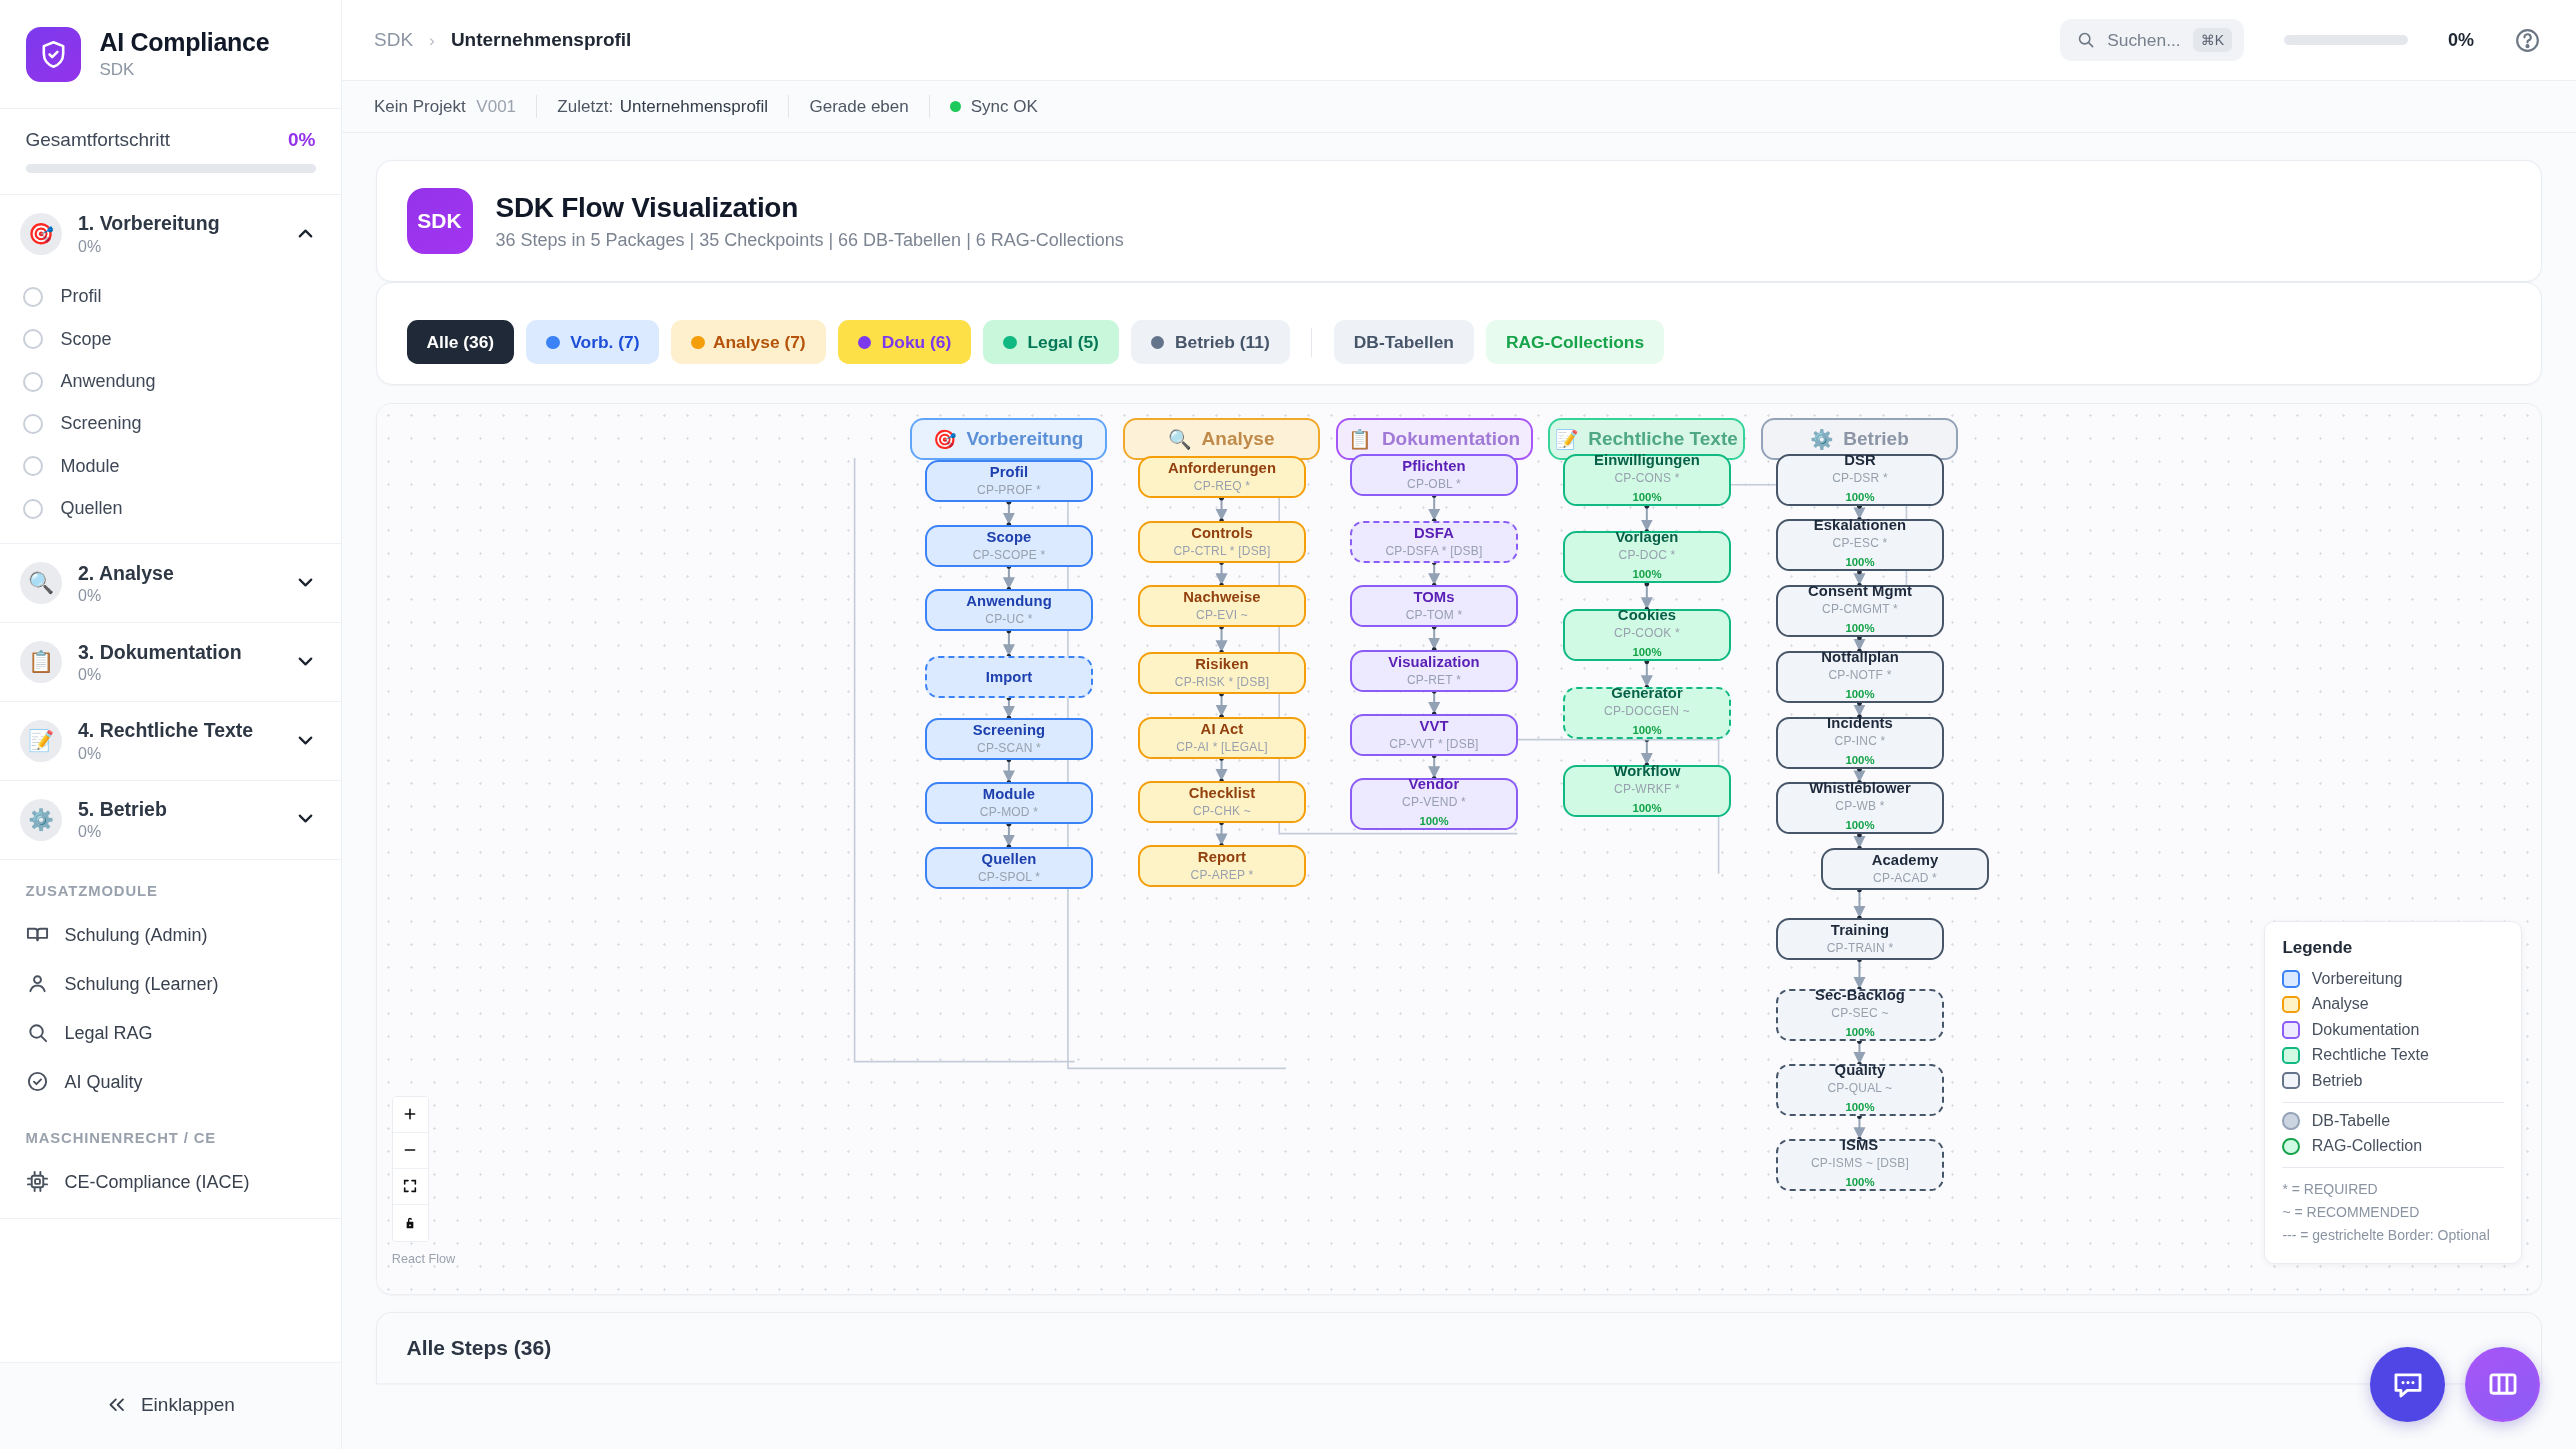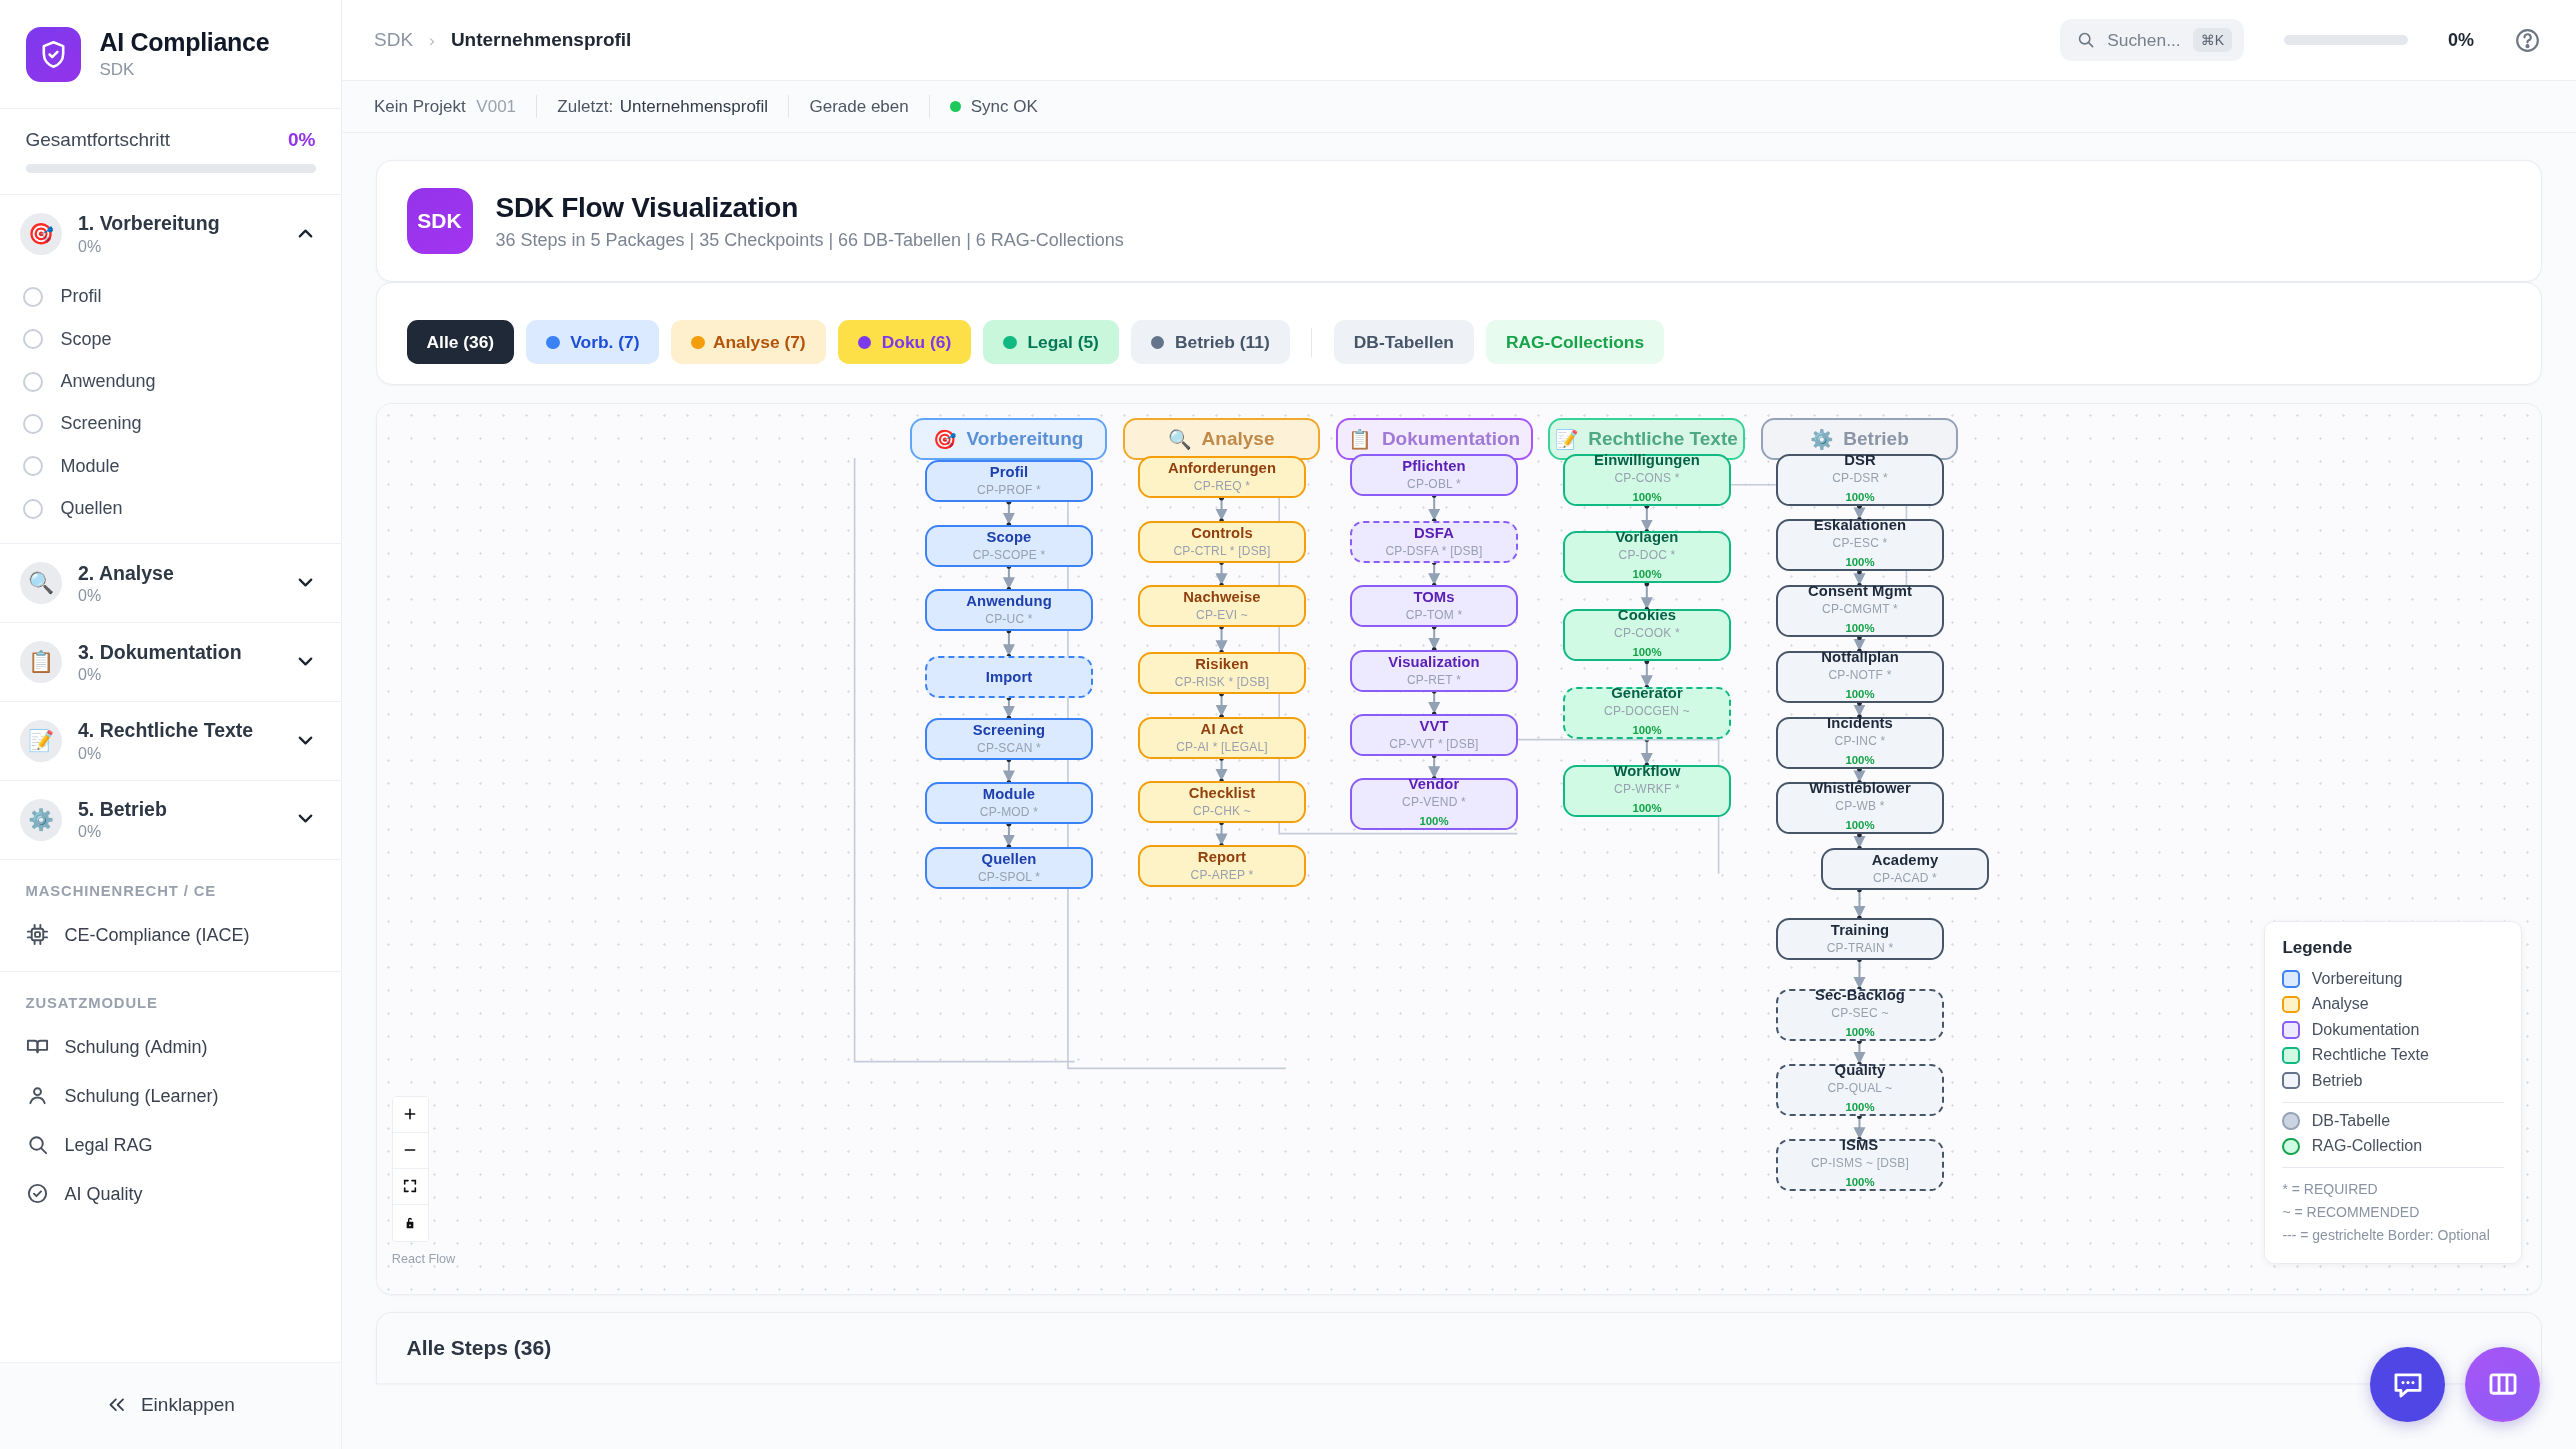--- a/index.html
+++ b/index.html
@@ -311,76 +311,76 @@
               <span class="sb-sec-pct" style="display:block">0%</span>
             </span>
             <span><svg class="chev" viewBox="0 0 24 24" fill="none" stroke="currentColor" stroke-width="2.3" stroke-linecap="round" stroke-linejoin="round">
                 <path d="M6 9l6 6 6-6"></path>
               </svg></span>
           </div>
         </div>
       </div>
 
     <div>
+      <div class="sb-group-title">ZUSATZMODULE</div>
+
+      <div class="sb-link">
+        <span>
+          <svg viewBox="0 0 24 24" fill="none" stroke="currentColor" stroke-width="2" stroke-linecap="round" stroke-linejoin="round">
+            <path d="M2 6h7a3 3 0 0 1 3 3v9a2.5 2.5 0 0 0-2.5-2.5H2z"></path>
+              <path d="M22 6h-7a3 3 0 0 0-3 3v9a2.5 2.5 0 0 1 2.5-2.5H22z"></path>
+          </svg>
+        </span>
+        <span class="sb-link-label">Schulung (Admin)</span>
+      </div>
+
+      <div class="sb-link">
+        <span>
+          <svg viewBox="0 0 24 24" fill="none" stroke="currentColor" stroke-width="2" stroke-linecap="round" stroke-linejoin="round">
+            <circle cx="12" cy="8" r="3.6"></circle>
+              <path d="M4.5 20c1.3-4 4-6 7.5-6s6.2 2 7.5 6"></path>
+          </svg>
+        </span>
+        <span class="sb-link-label">Schulung (Learner)</span>
+      </div>
+
+      <div class="sb-link">
+        <span>
+          <svg viewBox="0 0 24 24" fill="none" stroke="currentColor" stroke-width="2" stroke-linecap="round" stroke-linejoin="round">
+            <circle cx="11" cy="11" r="6.5"></circle>
+              <path d="M16 16l5 5"></path>
+          </svg>
+        </span>
+        <span class="sb-link-label">Legal RAG</span>
+      </div>
+
+      <div class="sb-link">
+        <span>
+          <svg viewBox="0 0 24 24" fill="none" stroke="currentColor" stroke-width="2" stroke-linecap="round" stroke-linejoin="round">
+            <circle cx="12" cy="12" r="9"></circle>
+              <path d="M8.3 12.2l2.6 2.6 4.8-5"></path>
+          </svg>
+        </span>
+        <span class="sb-link-label">AI Quality</span>
+      </div>
+    </div>
+
+    <div>
       <div class="sb-group-title">MASCHINENRECHT / CE</div>
       <div class="sb-link">
         <span>
           <svg viewBox="0 0 24 24" fill="none" stroke="currentColor" stroke-width="2" stroke-linecap="round" stroke-linejoin="round">
             <rect x="6" y="6" width="12" height="12" rx="2"></rect>
               <rect x="9.5" y="9.5" width="5" height="5" rx="1"></rect>
             <path d="M9 2v3M15 2v3M9 19v3M15 19v3M2 9h3M2 15h3M19 9h3M19 15h3"></path>
           </svg>
         </span>
         <span class="sb-link-label">CE-Compliance (IACE)</span>
       </div>
       <div class="sb-divider"></div>
-    </div>
-
-    <div>
-      <div class="sb-group-title">ZUSATZMODULE</div>
-
-      <div class="sb-link">
-        <span>
-          <svg viewBox="0 0 24 24" fill="none" stroke="currentColor" stroke-width="2" stroke-linecap="round" stroke-linejoin="round">
-            <path d="M2 6h7a3 3 0 0 1 3 3v9a2.5 2.5 0 0 0-2.5-2.5H2z"></path>
-              <path d="M22 6h-7a3 3 0 0 0-3 3v9a2.5 2.5 0 0 1 2.5-2.5H22z"></path>
-          </svg>
-        </span>
-        <span class="sb-link-label">Schulung (Admin)</span>
-      </div>
-
-      <div class="sb-link">
-        <span>
-          <svg viewBox="0 0 24 24" fill="none" stroke="currentColor" stroke-width="2" stroke-linecap="round" stroke-linejoin="round">
-            <circle cx="12" cy="8" r="3.6"></circle>
-              <path d="M4.5 20c1.3-4 4-6 7.5-6s6.2 2 7.5 6"></path>
-          </svg>
-        </span>
-        <span class="sb-link-label">Schulung (Learner)</span>
-      </div>
-
-      <div class="sb-link">
-        <span>
-          <svg viewBox="0 0 24 24" fill="none" stroke="currentColor" stroke-width="2" stroke-linecap="round" stroke-linejoin="round">
-            <circle cx="11" cy="11" r="6.5"></circle>
-              <path d="M16 16l5 5"></path>
-          </svg>
-        </span>
-        <span class="sb-link-label">Legal RAG</span>
-      </div>
-
-      <div class="sb-link">
-        <span>
-          <svg viewBox="0 0 24 24" fill="none" stroke="currentColor" stroke-width="2" stroke-linecap="round" stroke-linejoin="round">
-            <circle cx="12" cy="12" r="9"></circle>
-              <path d="M8.3 12.2l2.6 2.6 4.8-5"></path>
-          </svg>
-        </span>
-        <span class="sb-link-label">AI Quality</span>
-      </div>
     </div>
 
     <div class="sb-footer">
       <div class="sb-foot-btn">
         <span>
           <svg viewBox="0 0 24 24" fill="none" stroke="#39414e" stroke-width="2" stroke-linecap="round" stroke-linejoin="round">
             <path d="M11 18l-6-6 6-6M19 18l-6-6 6-6"></path>
           </svg>
         </span>
         <span class="sb-foot-label">Einklappen</span>

